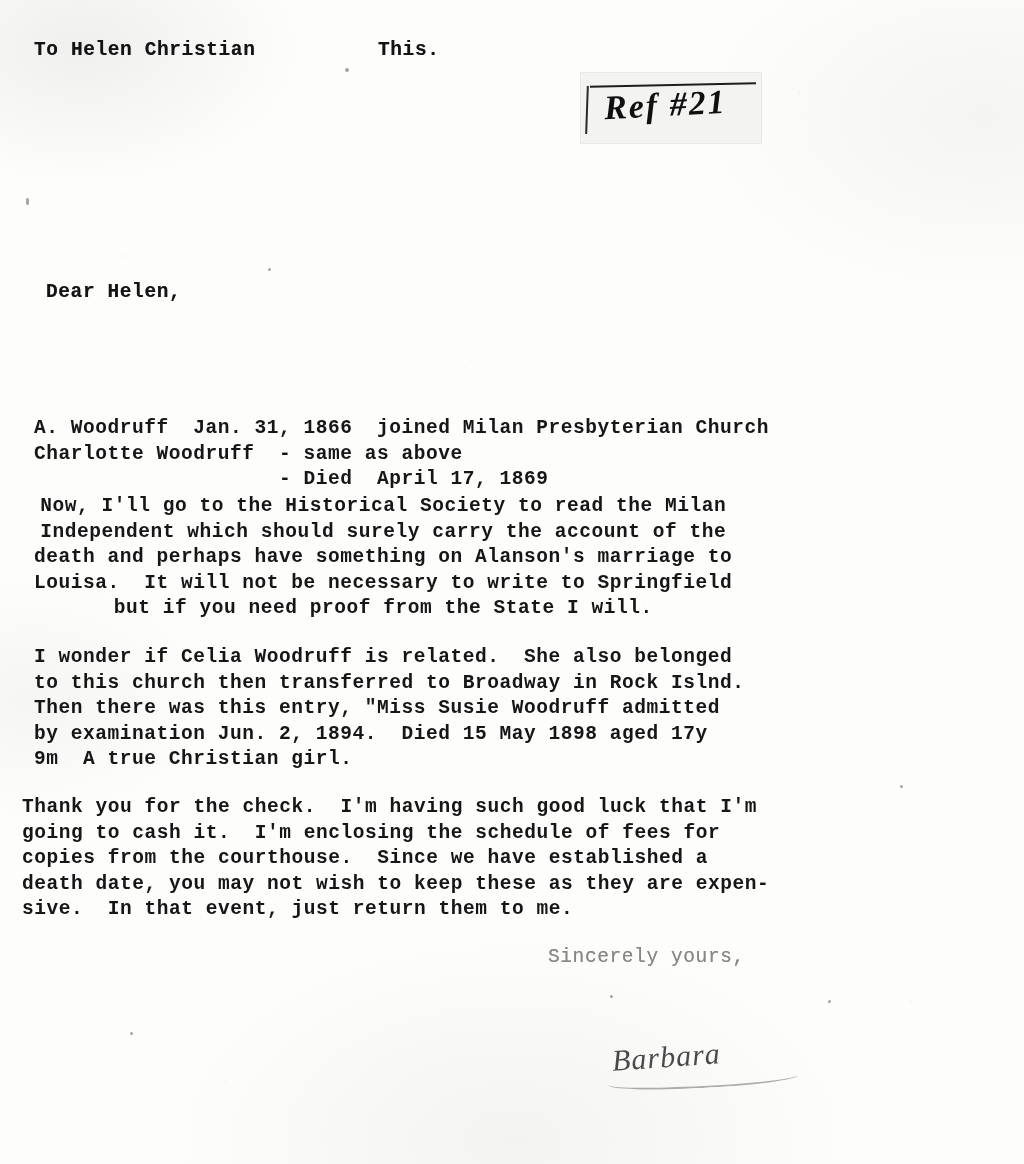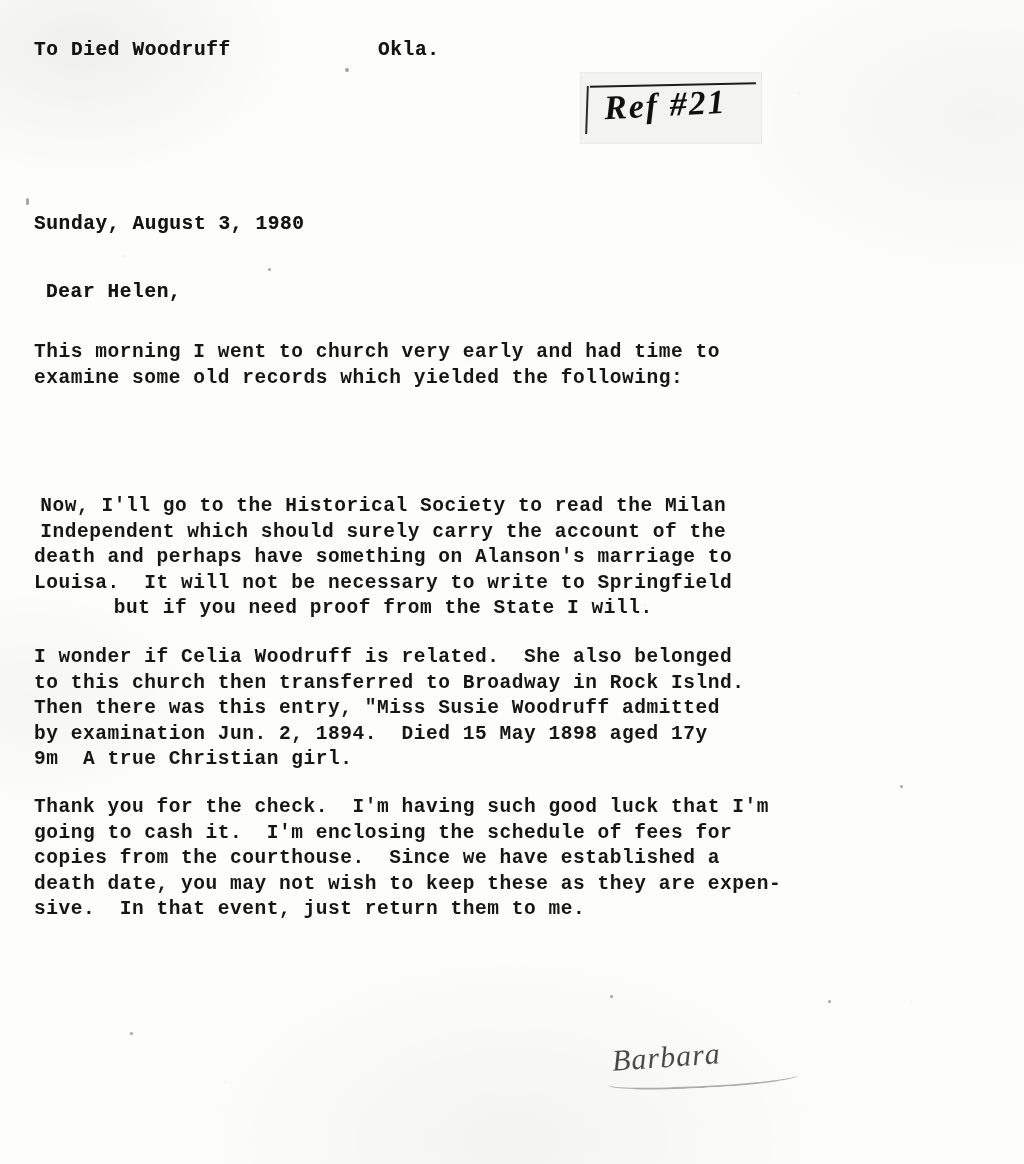--- a/index.html
+++ b/index.html
@@ -115,21 +115,21 @@
     transform: rotate(-3deg);
   }
 
   
   #date-line    { left: 34px; top: 212px; }
   #salutation   { left: 46px; top: 280px; }
   #para-1       { left: 34px; top: 340px; }
   #records      { left: 34px; top: 416px; }
   #para-2       { left: 34px; top: 494px; text-align: center; }
   #para-3       { left: 34px; top: 645px; }
-  #para-4       { left: 34px; top: 795px; }
+  #para-4       { left: 22px; top: 795px; }
   #closing      { left: 548px; top: 945px; }
 
   
   .signature {
     position: absolute;
     left: 612px;
     top: 1040px;
     font-family: "Liberation Serif", "DejaVu Serif", serif;
     font-size: 30px;
     font-style: italic;
@@ -151,55 +151,56 @@
 
   
   .speck { position: absolute; background: rgba(0,0,0,0.35); border-radius: 50%; }
 </style>
 </head>
 <body>
 
 <div class="page">
   <div class="grain"></div>
 
-  <div class="typed" id="header-to">To Died Woodruff</div>
-  <div class="typed" id="header-okla">Okla.</div>
+  <div class="typed" id="header-to">To Helen Christian</div>
+  <div class="typed" id="header-okla">This.</div>
 
   <div class="ref-box">
     <div class="ref-top-rule"></div>
     <div class="ref-left-rule"></div>
     <div class="ref-text">Ref #21</div>
   </div>
 
-  <div class="typed" id="date-line">Sunday, August 3, 1980</div>
 
   <div class="typed" id="salutation">Dear Helen,</div>
 
-  <div class="block" id="para-1">This morning I went to church very early and had time to
-examine some old records which yielded the following:</div>
-
+
+  <div class="block light" id="records">A. Woodruff  Jan. 31, 1866  joined Milan Presbyterian Church
+Charlotte Woodruff  - same as above
+                    - Died  April 17, 1869</div>
 
   <div class="block" id="para-2">Now, I'll go to the Historical Society to read the Milan
 Independent which should surely carry the account of the
 death and perhaps have something on Alanson's marriage to
 Louisa.  It will not be necessary to write to Springfield
 but if you need proof from the State I will.</div>
 
   <div class="block" id="para-3">I wonder if Celia Woodruff is related.  She also belonged
 to this church then transferred to Broadway in Rock Islnd.
 Then there was this entry, "Miss Susie Woodruff admitted
 by examination Jun. 2, 1894.  Died 15 May 1898 aged 17y
 9m  A true Christian girl.</div>
 
   <div class="block" id="para-4">Thank you for the check.  I'm having such good luck that I'm
 going to cash it.  I'm enclosing the schedule of fees for
 copies from the courthouse.  Since we have established a
 death date, you may not wish to keep these as they are expen-
 sive.  In that event, just return them to me.</div>
 
+  <div class="typed faint" id="closing">Sincerely yours,</div>
 
   <div class="signature">Barbara</div>
   <div class="sig-flourish"></div>
 
   <div class="speck" style="left:345px; top:68px;  width:4px; height:4px;"></div>
   <div class="speck" style="left:268px; top:268px; width:3px; height:3px;"></div>
   <div class="speck" style="left:610px; top:995px; width:3px; height:3px;"></div>
   <div class="speck" style="left:130px; top:1032px; width:3px; height:3px;"></div>
   <div class="speck" style="left:828px; top:1000px; width:3px; height:3px;"></div>
   <div class="speck" style="left:900px; top:785px; width:3px; height:3px;"></div>

